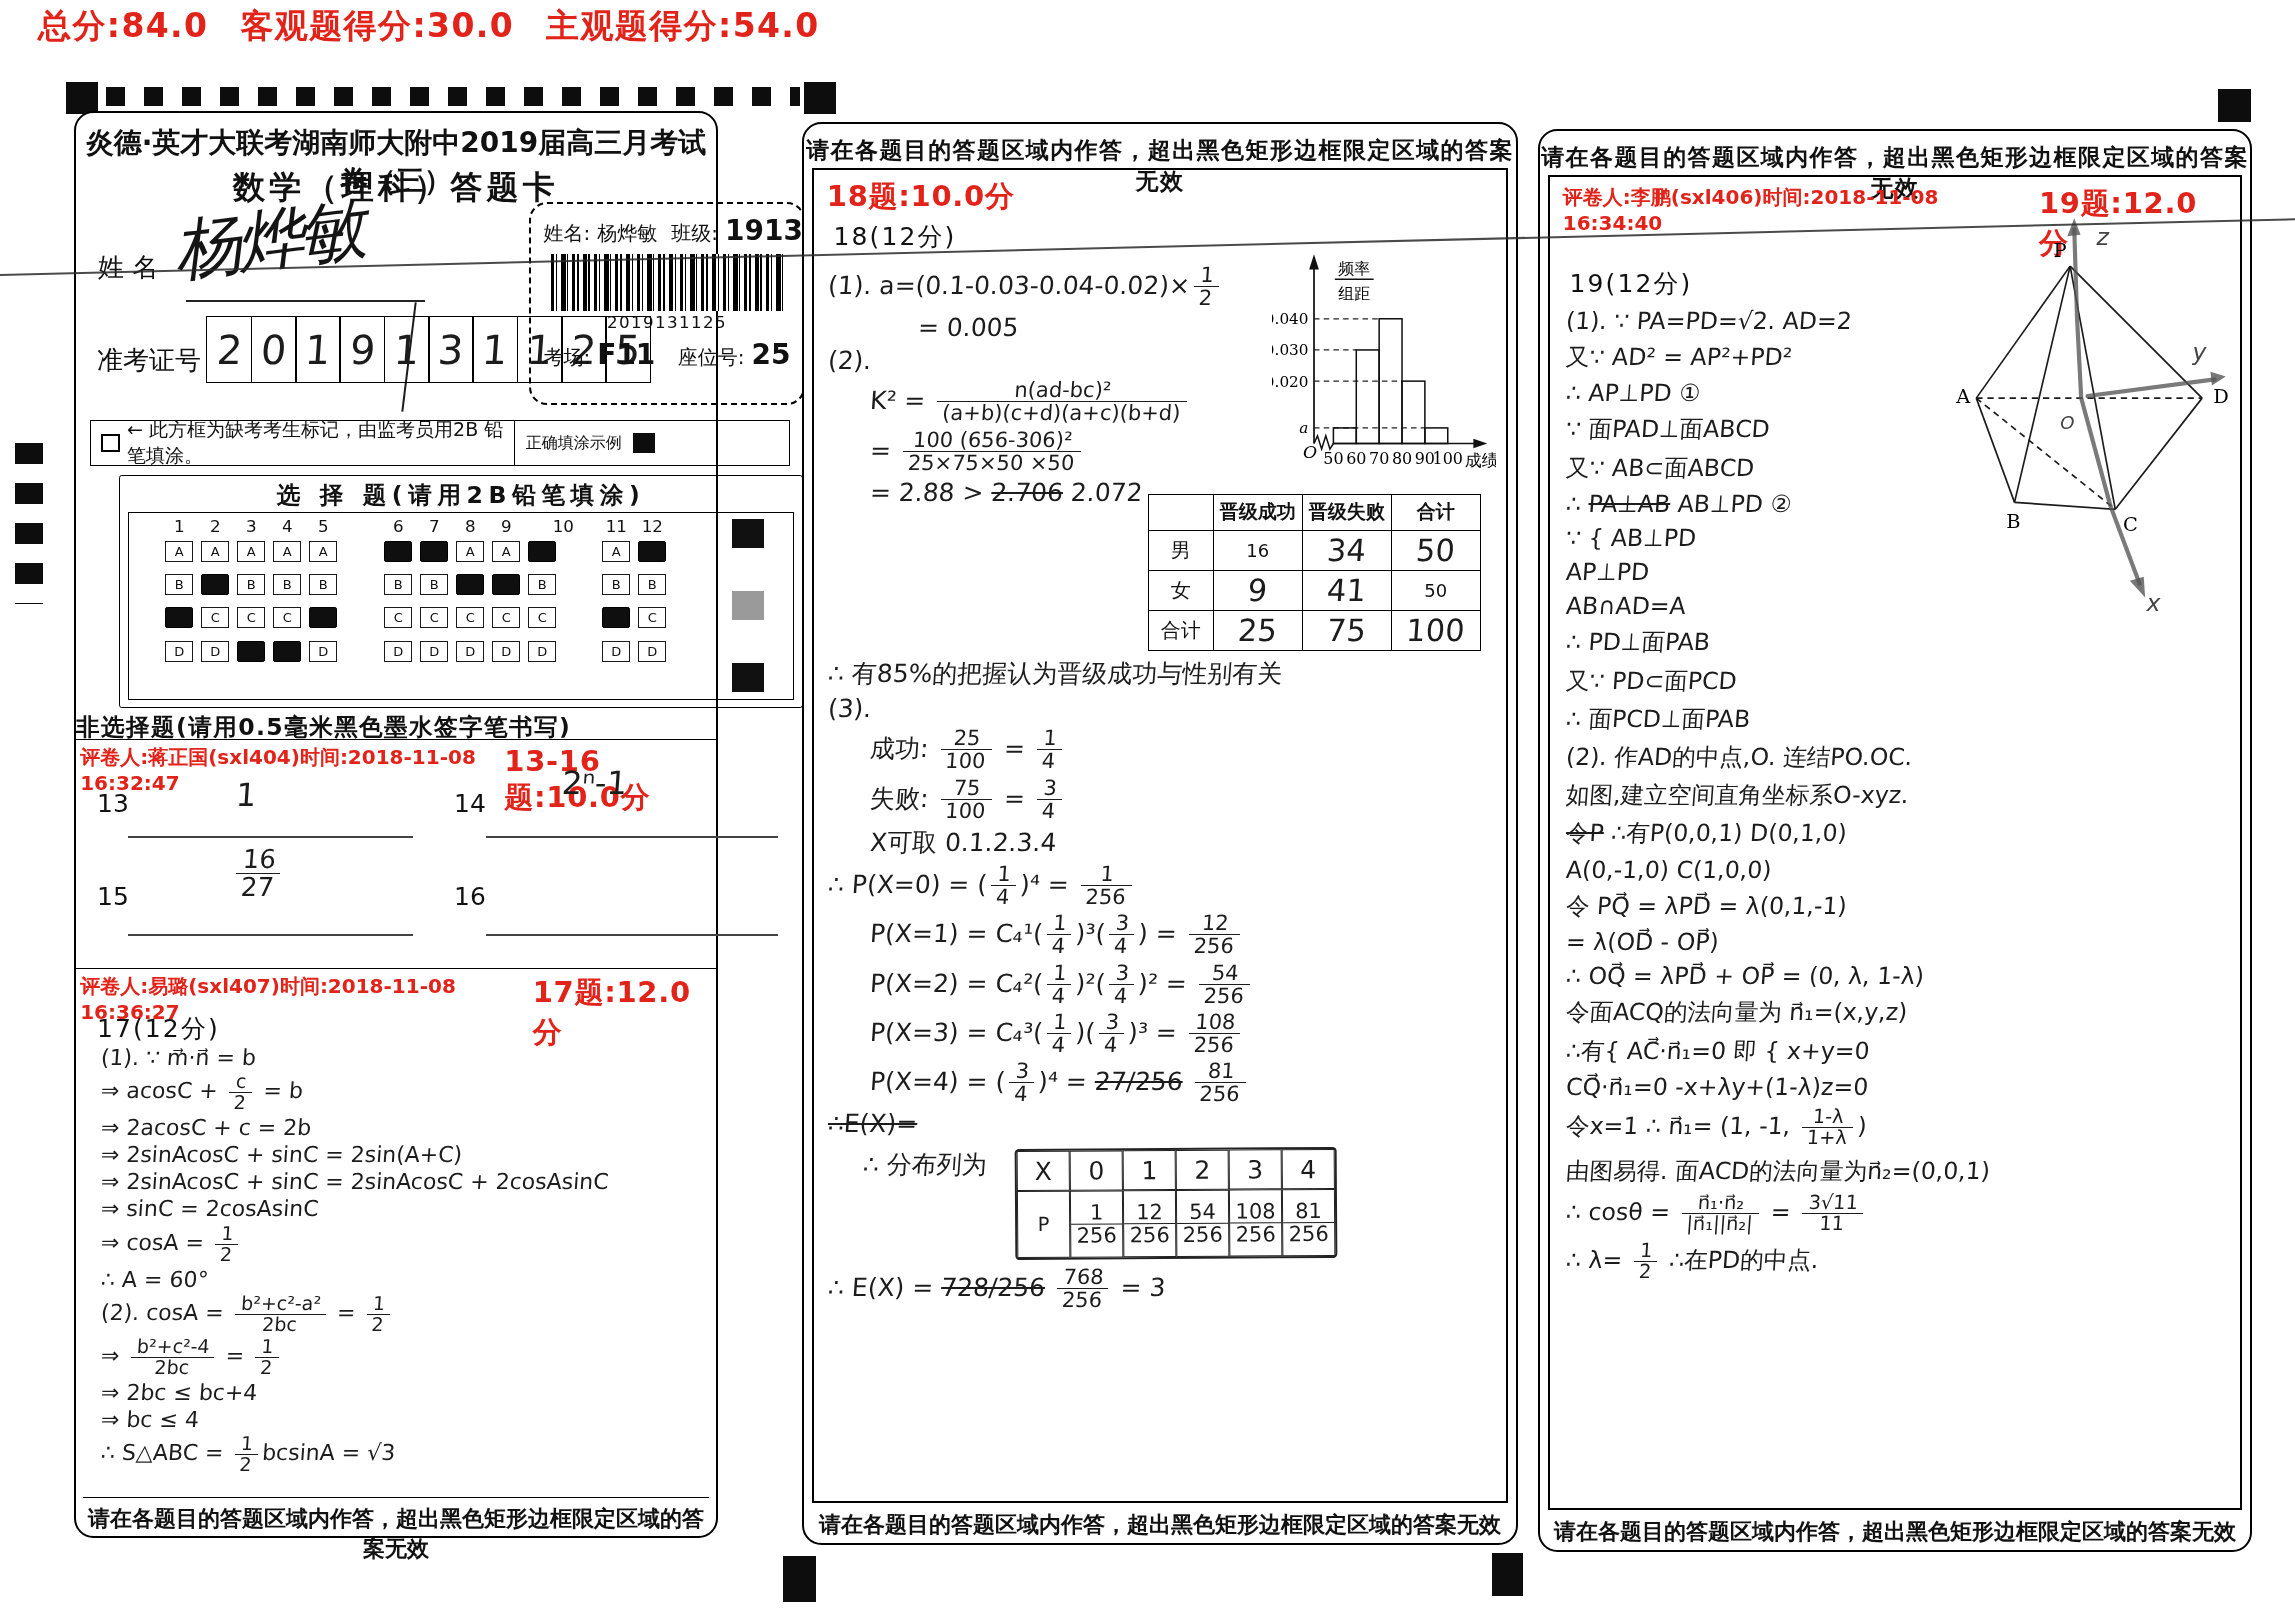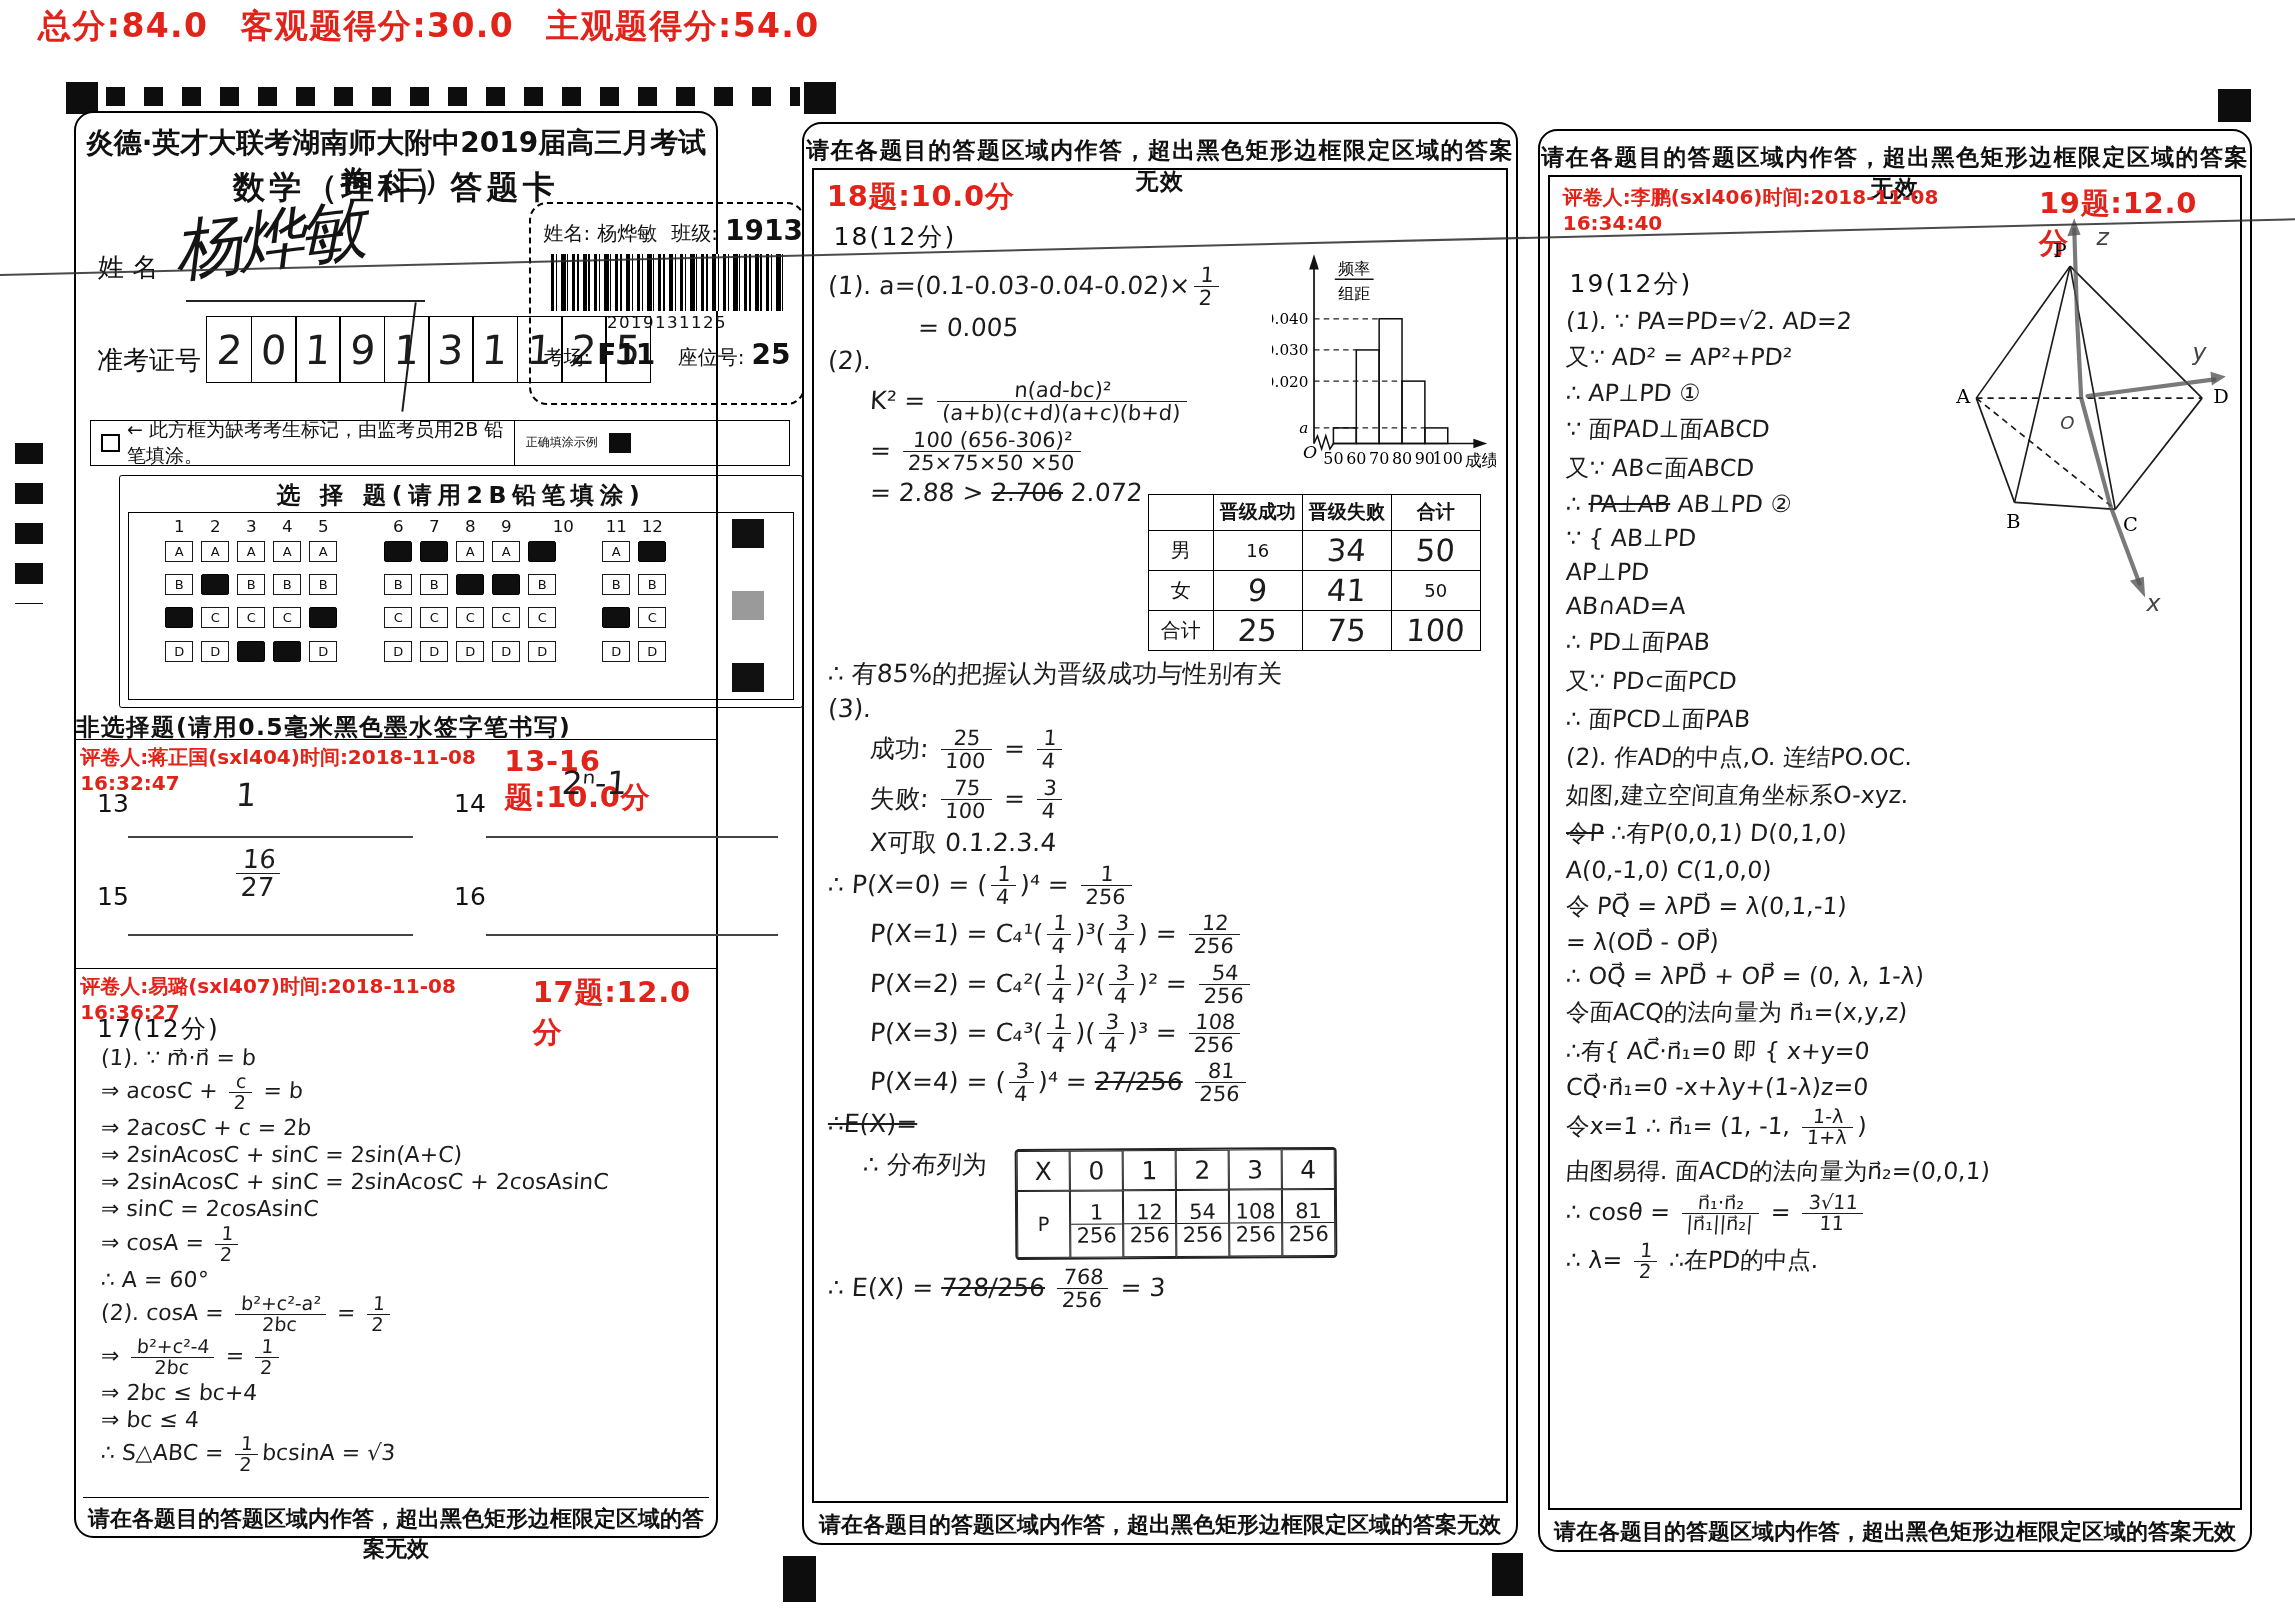--- a/index.html
+++ b/index.html
@@ -49,21 +49,21 @@
   .digit-box{width:46px;height:67px;border:1.7px solid #000;margin-left:-1.7px;
              display:flex;align-items:center;justify-content:center;font-size:40px}
   .info-box{position:absolute;left:453px;top:89px;width:276px;height:203px;border:2.1px dashed #000;border-radius:18px;padding:9.7px 12.5px}
   .info-row{font-size:20px;display:flex;align-items:baseline;gap:7px;white-space:nowrap}
   .info-big{font-size:28px;font-weight:bold}
   .barcode{width:233px;height:57px;margin:7px auto 0;
            background:repeating-linear-gradient(90deg,#000 0 2.8px,#fff 2.8px 4.9px,#000 4.9px 6.2px,#fff 6.2px 10.4px,#000 10.4px 14.6px,#fff 14.6px 16px,#000 16px 17.4px,#fff 17.4px 21.5px)}
   .bcnum{text-align:center;font-size:16.7px;letter-spacing:1.4px;margin:1.4px 0 5.6px}
   .absent-box{position:absolute;left:14px;top:307px;width:700px;height:46px;border:1.7px solid #000;display:flex;align-items:center}
   .absent-cell1{flex:1.6;display:flex;align-items:center;gap:7px;padding:0 9.7px;font-size:19px;border-right:1.7px solid #000;height:100%}
-  .absent-cell2{flex:1;display:flex;align-items:center;gap:11px;padding:0 11px;font-size:12px}
+  .absent-cell2{flex:1;display:flex;align-items:center;gap:11px;padding:0 11px;font-size:16px}
   .sq-open{display:inline-block;width:19.4px;height:18px;border:2.1px solid #000;flex:none}
   .sq-black{display:inline-block;width:22px;height:19.4px;background:#0d0d0d;flex:none}
   .choice-section{position:absolute;left:43px;top:362px;width:684px;height:233px;border:1.7px solid #000;border-radius:2.8px}
   .choice-header{position:absolute;top:2.8px;left:0;right:0;text-align:center;font-size:23.6px;font-weight:bold;letter-spacing:5.6px}
   .bubble-area{position:absolute;left:8.3px;right:8.3px;top:36px;bottom:7px;border:1.7px solid #000}
   #bubble-grid{position:absolute;inset:0}
   .bnum{position:absolute;top:2.8px;width:28px;text-align:center;font-size:16.7px}
   .bub{position:absolute;width:28px;height:21px;border:1.7px solid #1a1a1a;font-size:13px;
        display:flex;align-items:center;justify-content:center;background:#fff}
   .bub.fill{background:#0f0f0f;color:transparent;border-color:#000;border-radius:2.1px}

